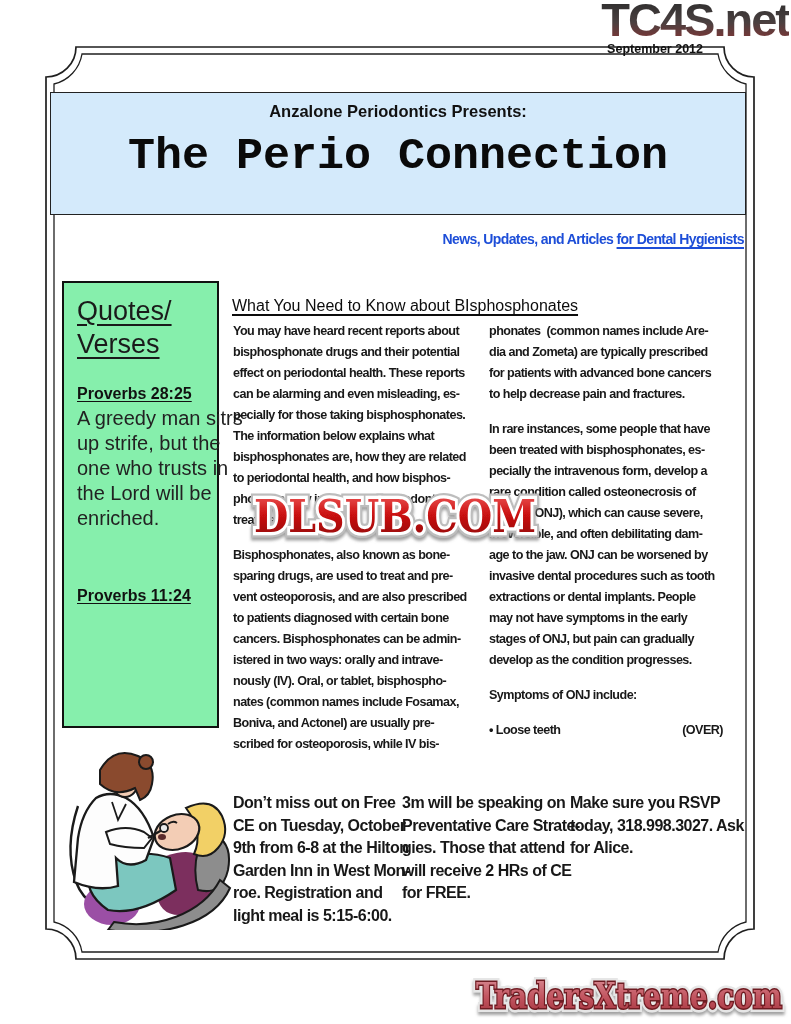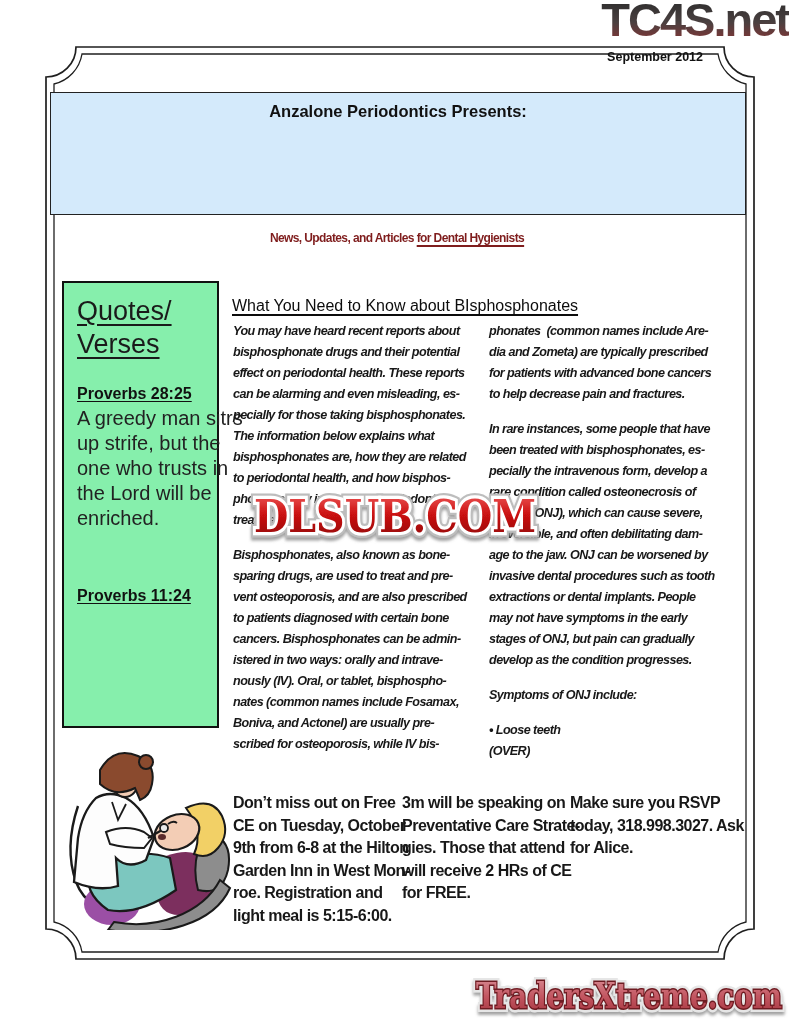--- a/index.html
+++ b/index.html
@@ -10,54 +10,54 @@
   
   .frame{position:absolute;left:0;top:0;z-index:1;pointer-events:none;}
 
   
   .tc4s{position:absolute;top:-8px;right:2px;z-index:6;
         font-size:47px;font-weight:bold;letter-spacing:-2px;
         background:linear-gradient(#2e2e2e 15%, #4a4040 55%, #8a3434 95%);
         -webkit-background-clip:text;background-clip:text;
         -webkit-text-fill-color:transparent;color:#4a3434;}
 
-  .issue-date{position:absolute;top:50px;right:88px;z-index:3;
+  .issue-date{position:absolute;top:42px;right:88px;z-index:3;
               font-size:12.5px;font-weight:bold;color:#111;}
 
   
   .masthead{position:absolute;left:50px;top:92px;width:694px;height:121px;z-index:2;
             background:#d4eafb;border:1.4px solid #222;text-align:center;}
   .presents{margin-top:9px;font-size:16.5px;font-weight:bold;color:#111;}
   .nl-title{margin-top:10px;font-family:"Liberation Mono","DejaVu Sans Mono",monospace;
             font-weight:bold;font-size:45px;color:#0a0a0a;letter-spacing:0px;}
 
-  .tagline{position:absolute;left:50px;top:231px;width:694px;z-index:3;text-align:center;
-           font-size:12px;font-weight:bold;letter-spacing:-0.6px;color:#7f1d1d;}
+  .tagline{position:absolute;left:50px;top:231px;width:694px;z-index:3;text-align:right;
+           font-size:14px;font-weight:bold;letter-spacing:-0.6px;color:#1d4ed8;}
   .tagline .u{text-decoration:underline;text-decoration-thickness:2px;text-underline-offset:3px;}
 
   
   .quotes{position:absolute;left:62px;top:281px;width:157px;height:447px;z-index:3;
           border:2px solid #111;background:#86efac;box-sizing:border-box;padding:12px 8px 0 13px;}
   .quotes-h{font-size:27px;font-weight:400;line-height:33px;color:#1a1a1a;
             text-decoration:underline;text-underline-offset:4px;}
   .q-ref{margin-top:24px;font-size:16px;font-weight:bold;color:#111;
          text-decoration:underline;text-underline-offset:2px;}
   .q-text{margin-top:3px;font-size:20px;line-height:25px;color:#222;}
   .q-gap{margin-top:56px;}
 
   
   .art-title{position:absolute;left:232px;top:297px;width:490px;z-index:3;text-align:left;
              font-size:16px;font-weight:normal;color:#0c0c0c;
              text-decoration:underline;text-decoration-thickness:2px;text-underline-offset:3px;}
   .col{position:absolute;top:321px;z-index:3;font-weight:bold;font-size:12.6px;
-       letter-spacing:-0.55px;line-height:21px;color:#181818;font-style:italic;}
+       letter-spacing:-0.55px;line-height:21px;color:#181818;}
   .col-left{left:233px;width:250px;}
   .col-right{left:489px;width:240px;}
   .col p{margin:0 0 14px 0;}
-  .bullet-row{display:flex;justify-content:space-between;width:234px;margin-top:12px;flex-direction:column;}
+  .bullet-row{display:flex;justify-content:space-between;width:234px;margin-top:12px;}
 
   
   .dlsub{position:absolute;left:247px;top:483px;z-index:5;}
 
   
   .cal-h{position:absolute;left:233px;top:750px;z-index:3;
          font-size:22px;font-weight:bold;letter-spacing:-0.4px;color:#0c0c0c;}
   .cal-col{position:absolute;top:792px;z-index:3;font-weight:bold;font-size:16px;
            letter-spacing:-0.5px;line-height:22.5px;color:#181818;}
   .cal-1{left:233px;}
@@ -77,20 +77,21 @@
     <path d="M76,47 H724 A30,30 0 0 0 754,77 V929 A30,30 0 0 0 724,959 H76 A30,30 0 0 0 46,929 V77 A30,30 0 0 0 76,47 Z" fill="none" stroke="#1f1f1f" stroke-width="1.7"></path>
     <path d="M82,54 H718 A37,37 0 0 0 746,84 V922 A37,37 0 0 0 718,952 H82 A37,37 0 0 0 54,922 V84 A37,37 0 0 0 82,54 Z" fill="none" stroke="#1f1f1f" stroke-width="1.3"></path>
   </svg>
 
   <div class="tc4s">TC4S.net</div>
 
   <div class="issue-date">September 2012</div>
 
   <div class="masthead">
     <div class="presents">Anzalone Periodontics Presents:</div>
+    <div class="nl-title">The Perio Connection</div>
   </div>
 
   <div class="tagline"><span>News, Updates, and Articles </span><span class="u">for Dental Hygienists</span></div>
 
   <div class="quotes">
     <div class="quotes-h pre">Quotes/
 Verses</div>
     <div class="q-ref">Proverbs 28:25</div>
     <div class="q-text pre">A greedy man sitrs
 up strife, but the

